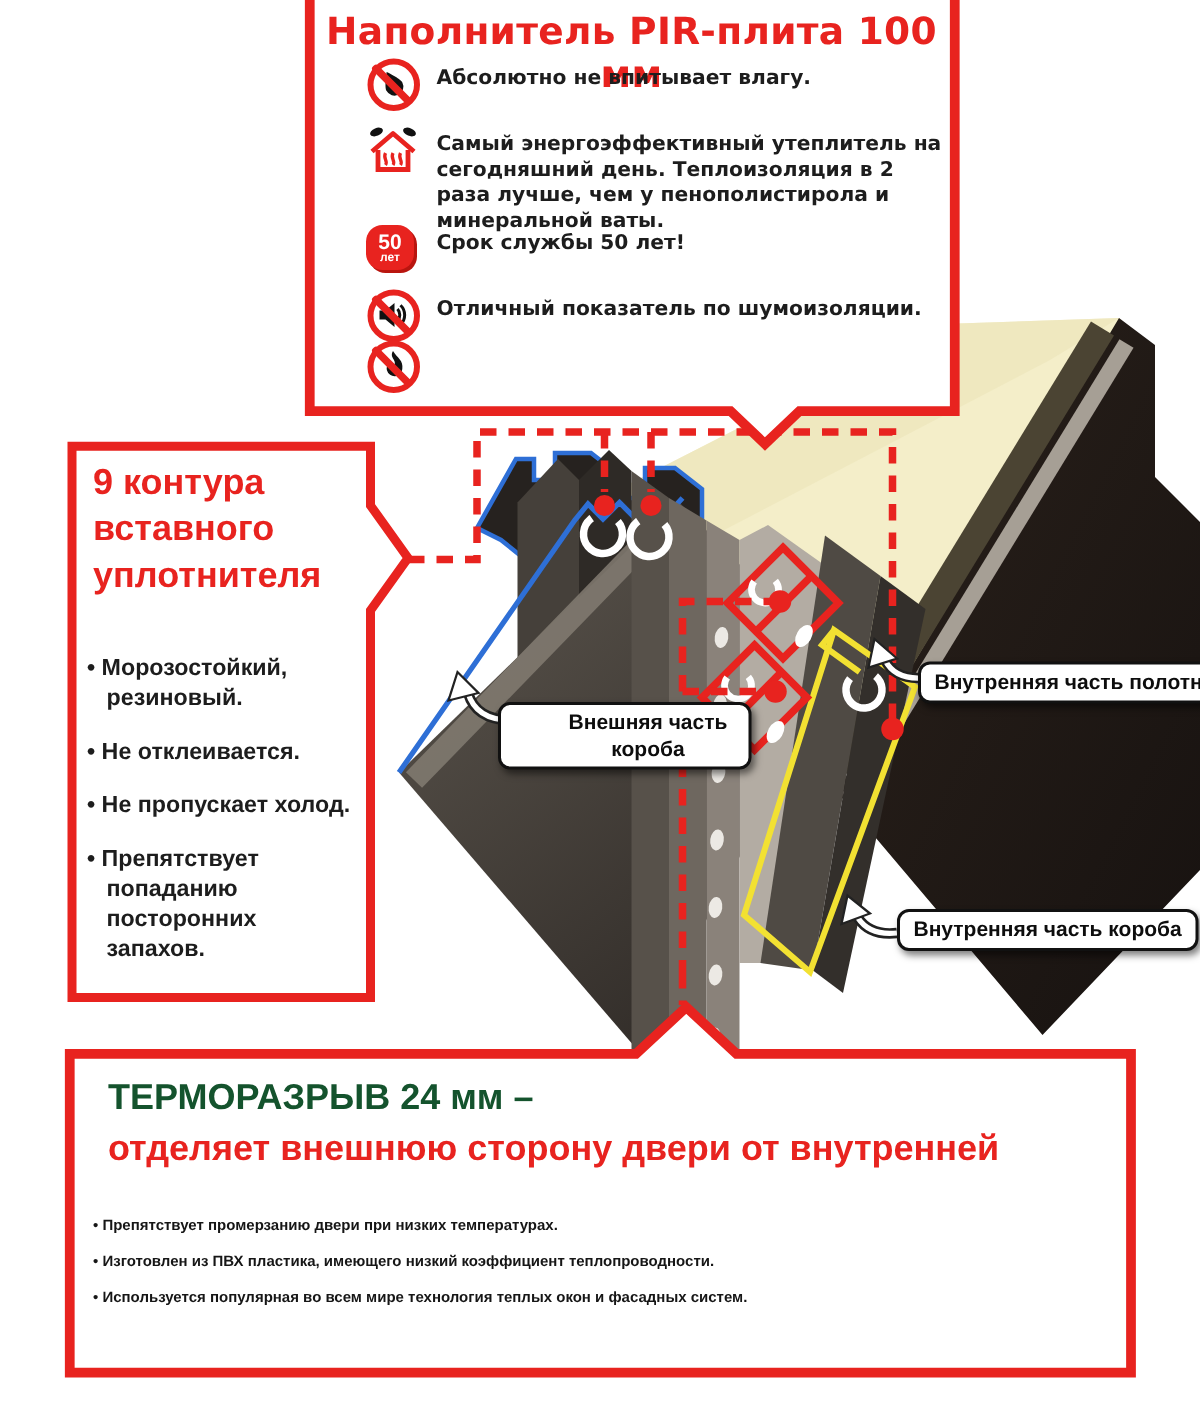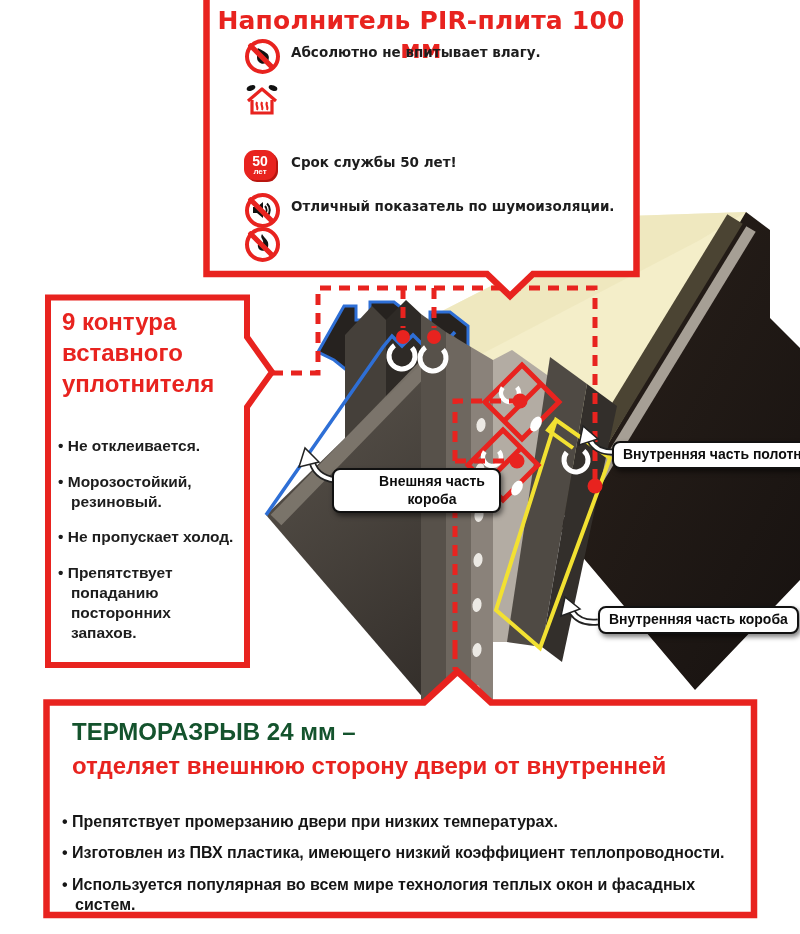--- a/index.html
+++ b/index.html
@@ -28,21 +28,21 @@
   .left-title{left:62px;top:306px;width:186px;color:#e8231f;font-weight:bold;font-size:24px;line-height:1.3;}
   .left-bullets{left:58px;top:436px;width:182px;}
   .bullet{font-size:15.5px;font-weight:bold;color:#1d1d1d;line-height:1.28;
           padding-left:13px;text-indent:-13px;}
   .left-bullets .bullet{margin-bottom:16px;}
   .bullet::before{content:"\2022\00a0";}
 
   .bottom-title1{left:72px;top:718px;width:660px;color:#14532d;font-weight:bold;font-size:24px;}
   .bottom-title2{left:72px;top:752px;width:680px;color:#e8231f;font-weight:bold;font-size:24px;}
   .bottom-bullets{left:62px;top:812px;width:690px;}
-  .bottom-bullets .bullet{margin-bottom:11px;font-size:16px;color:#161616;}
+  .bottom-bullets .bullet{margin-bottom:11px;font-size:10px;color:#161616;}
 
   .photo-label{background:#ffffff;border:2px solid #111;border-radius:8px;color:#0d0d0d;
                font-weight:bold;font-size:14px;text-align:center;padding:3px 9px;line-height:1.25;
                box-shadow:2px 3px 5px rgba(0,0,0,.5);white-space:nowrap;}
   .photo-label.wrap{white-space:normal;}
   .lbl-outer{left:332px;top:468px;width:116px;padding-left:40px;}
   .lbl-leaf{left:612px;top:441px;}
   .lbl-frame{left:598px;top:606px;}
 </style>
 </head>
@@ -169,20 +169,21 @@
       <svg class="glyph" width="36" height="34" viewBox="0 0 36 34">
         <ellipse cx="7" cy="5" rx="4.5" ry="2.6" fill="#111" transform="rotate(-22 7 5)"></ellipse>
         <ellipse cx="29" cy="5" rx="4.5" ry="2.6" fill="#111" transform="rotate(22 29 5)"></ellipse>
         <path d="M4,18 L18,6 L32,18" fill="none" stroke="#e8231f" stroke-width="3.2" stroke-linejoin="round"></path>
         <path d="M8,17 V30 H28 V17" fill="none" stroke="#e8231f" stroke-width="3.2"></path>
         <path d="M13,27 C15,24 11,23 13,19" fill="none" stroke="#e8231f" stroke-width="2.2"></path>
         <path d="M18,27 C20,24 16,23 18,19" fill="none" stroke="#e8231f" stroke-width="2.2"></path>
         <path d="M23,27 C25,24 21,23 23,19" fill="none" stroke="#e8231f" stroke-width="2.2"></path>
       </svg>
     </span>
+    <span class="ftext">Самый энергоэффективный утеплитель на сегодняшний день. Теплоизоляция в 2 раза лучше, чем у пенополистирола и минеральной ваты.</span>
   </div>
 
   <div class="abs feature" style="top:148px;">
     <span class="icon-wrap">
       <span class="badge50">
         <span class="num">50</span>
         <span class="unit">лет</span>
       </span>
     </span>
     <span class="ftext">Срок службы 50 лет!</span>
@@ -205,22 +206,22 @@
       <svg class="glyph" width="20" height="22" viewBox="0 0 20 22">
         <path d="M10,1 C7,6 14,7 10,12 C8,9 5,10 6,14 a5.2,5.2 0 0 0 10.2,-1 C17,7 13,6 10,1 Z" fill="#111"></path>
       </svg>
       <span class="ring"></span>
         <span class="slash"></span>
     </span>
   </div>
 
   <div class="abs left-title">9 контура вставного уплотнителя</div>
   <div class="abs left-bullets">
+    <div class="bullet">Морозостойкий, резиновый.</div>
     <div class="bullet">Не отклеивается.</div>
-    <div class="bullet">Морозостойкий, резиновый.</div>
     <div class="bullet">Не пропускает холод.</div>
     <div class="bullet">Препятствует попаданию посторонних запахов.</div>
   </div>
 
   <div class="abs bottom-title1">ТЕРМОРАЗРЫВ 24 мм –</div>
   <div class="abs bottom-title2">отделяет внешнюю сторону двери от внутренней</div>
   <div class="abs bottom-bullets">
     <div class="bullet">Препятствует промерзанию двери при низких температурах.</div>
     <div class="bullet">Изготовлен из ПВХ пластика, имеющего низкий коэффициент теплопроводности.</div>
     <div class="bullet">Используется популярная во всем мире технология теплых окон и фасадных систем.</div>

